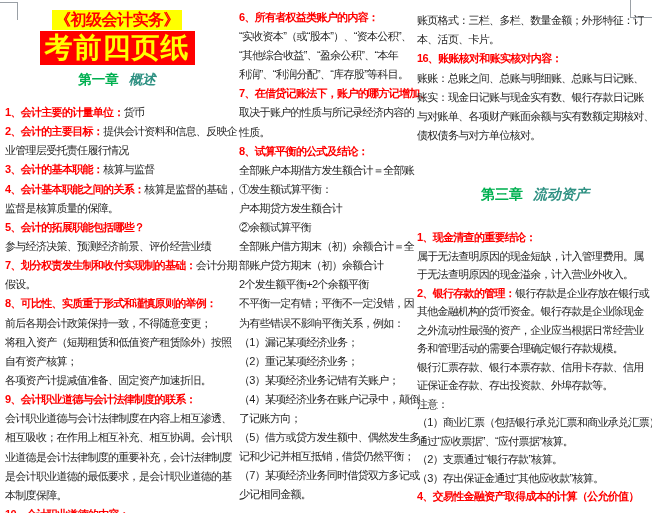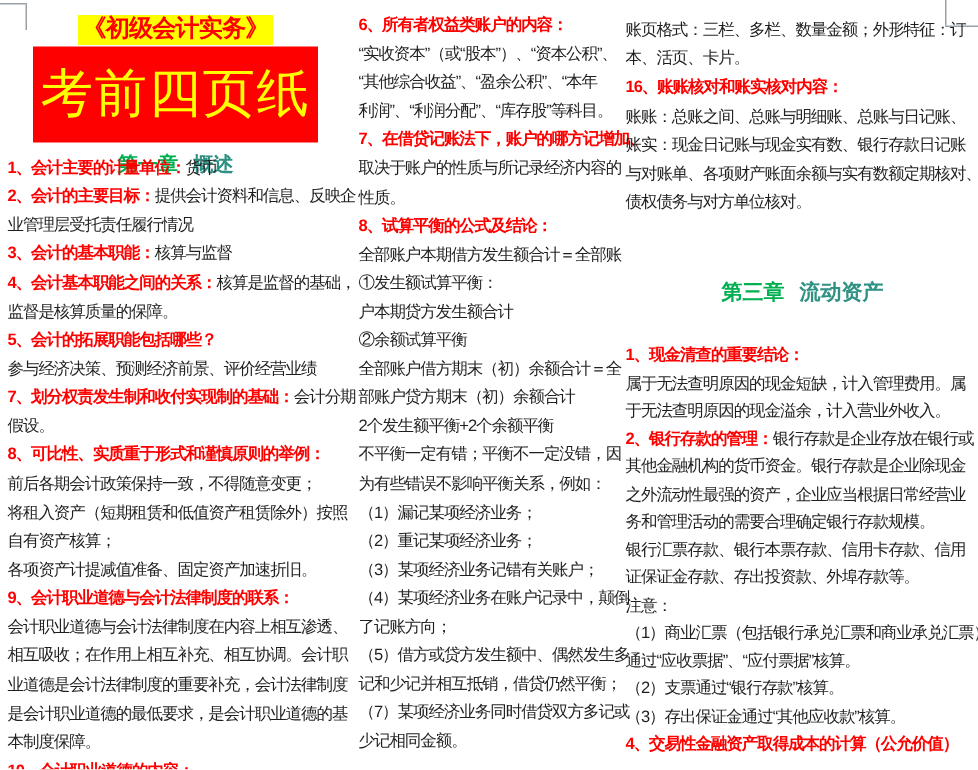--- a/index.html
+++ b/index.html
@@ -19,25 +19,25 @@
   .mark-tr-h{left:630px;top:17px;width:22px;height:1px;background:#9aa0a6;}
 
   
   .hdr{position:absolute;left:0;top:10px;width:234px;text-align:center;}
   .badge{
     display:inline-block;background:var(--yellow);color:var(--red);
     font-weight:700;font-size:16px;line-height:20px;padding:0 3px;letter-spacing:-0.5px;
   }
   .banner{
     display:inline-block;background:var(--red);color:var(--yellow);
-    font-weight:400;font-size:35px;line-height:34px;padding:15px 5px;margin-top:1px;letter-spacing:1px;
+    font-weight:700;font-size:28px;line-height:34px;padding:0 5px;margin-top:1px;letter-spacing:1px;
   }
   .chapter{font-weight:700;font-size:13.5px;margin-top:6px;letter-spacing:0;}
   .ch-prefix{color:var(--green);}
-  .ch-title{color:var(--teal);margin-left:6px;}
+  .ch-title{color:var(--teal);margin-left:6px;font-style:italic;}
 
   
   .col{position:absolute;font-size:11px;letter-spacing:-0.7px;color:var(--body);}
   .col .ln{white-space:nowrap;}
   #col1{left:5px;top:103px;width:228px;}
   #col1 .ln{height:19.15px;line-height:19.15px;}
   #col2{left:239px;top:8px;width:198px;}
   #col2 .ln{height:19.1px;line-height:19.1px;}
   #col3top{left:417px;top:11px;width:236px;}
   #col3top .ln{height:19.2px;line-height:19.2px;}

